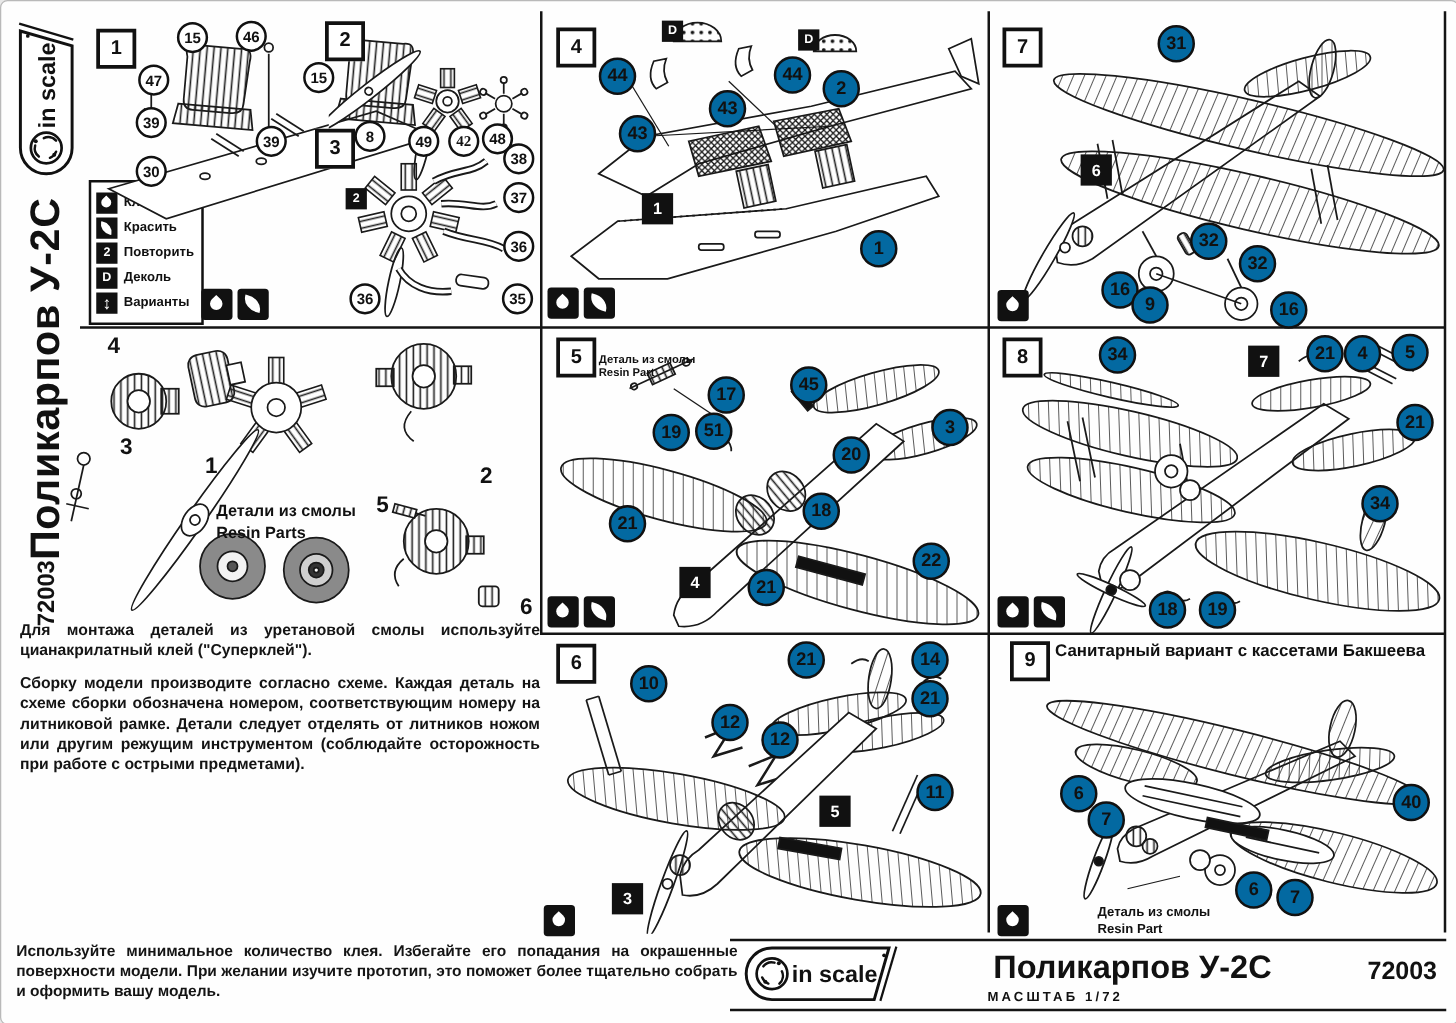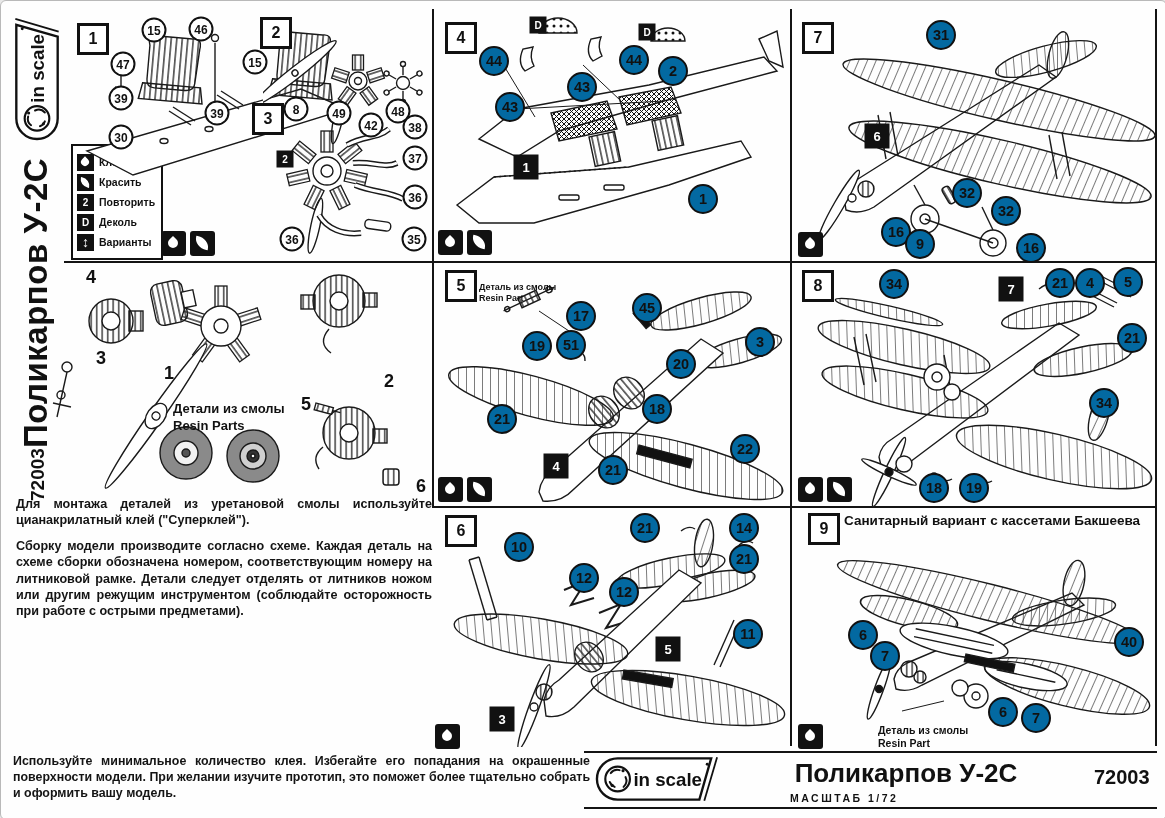--- a/index.html
+++ b/index.html
@@ -178,21 +178,21 @@
       <span class="mk cos" style="left: 200px; top: 28px;">46</span>
       <span class="mk cos" style="left: 254px; top: 61px;">15</span>
       <span class="mk cos" style="left: 122px; top: 63px;">47</span>
       <span class="mk cos" style="left: 120px; top: 97px;">39</span>
       <span class="mk cos" style="left: 216px; top: 112px;">39</span>
       <span class="mk cos" style="left: 120px; top: 136px;">30</span>
     </div>
   <div>
       <span class="mk cos" style="left: 295px; top: 108px;">8</span>
       <span class="mk cos" style="left: 338px; top: 112px;">49</span>
-      <span class="mk cos" style="left: 370px; top: 124px;">42</span>
+      <span class="mk cos" style="left: 370px; top: 112px; font-family: Liberation Serif, serif;">42</span>
       <span class="mk cos" style="left: 397px; top: 110px;">48</span>
     </div>
   <div>
       <span class="mk sqs" style="left: 284px; top: 158px;">2</span>
       <span class="mk cos" style="left: 414px; top: 126px;">38</span>
       <span class="mk cos" style="left: 414px; top: 157px;">37</span>
       <span class="mk cos" style="left: 414px; top: 196px;">36</span>
       <span class="mk cos" style="left: 291px; top: 238px;">36</span>
       <span class="mk cos" style="left: 413px; top: 238px;">35</span>
     </div>

